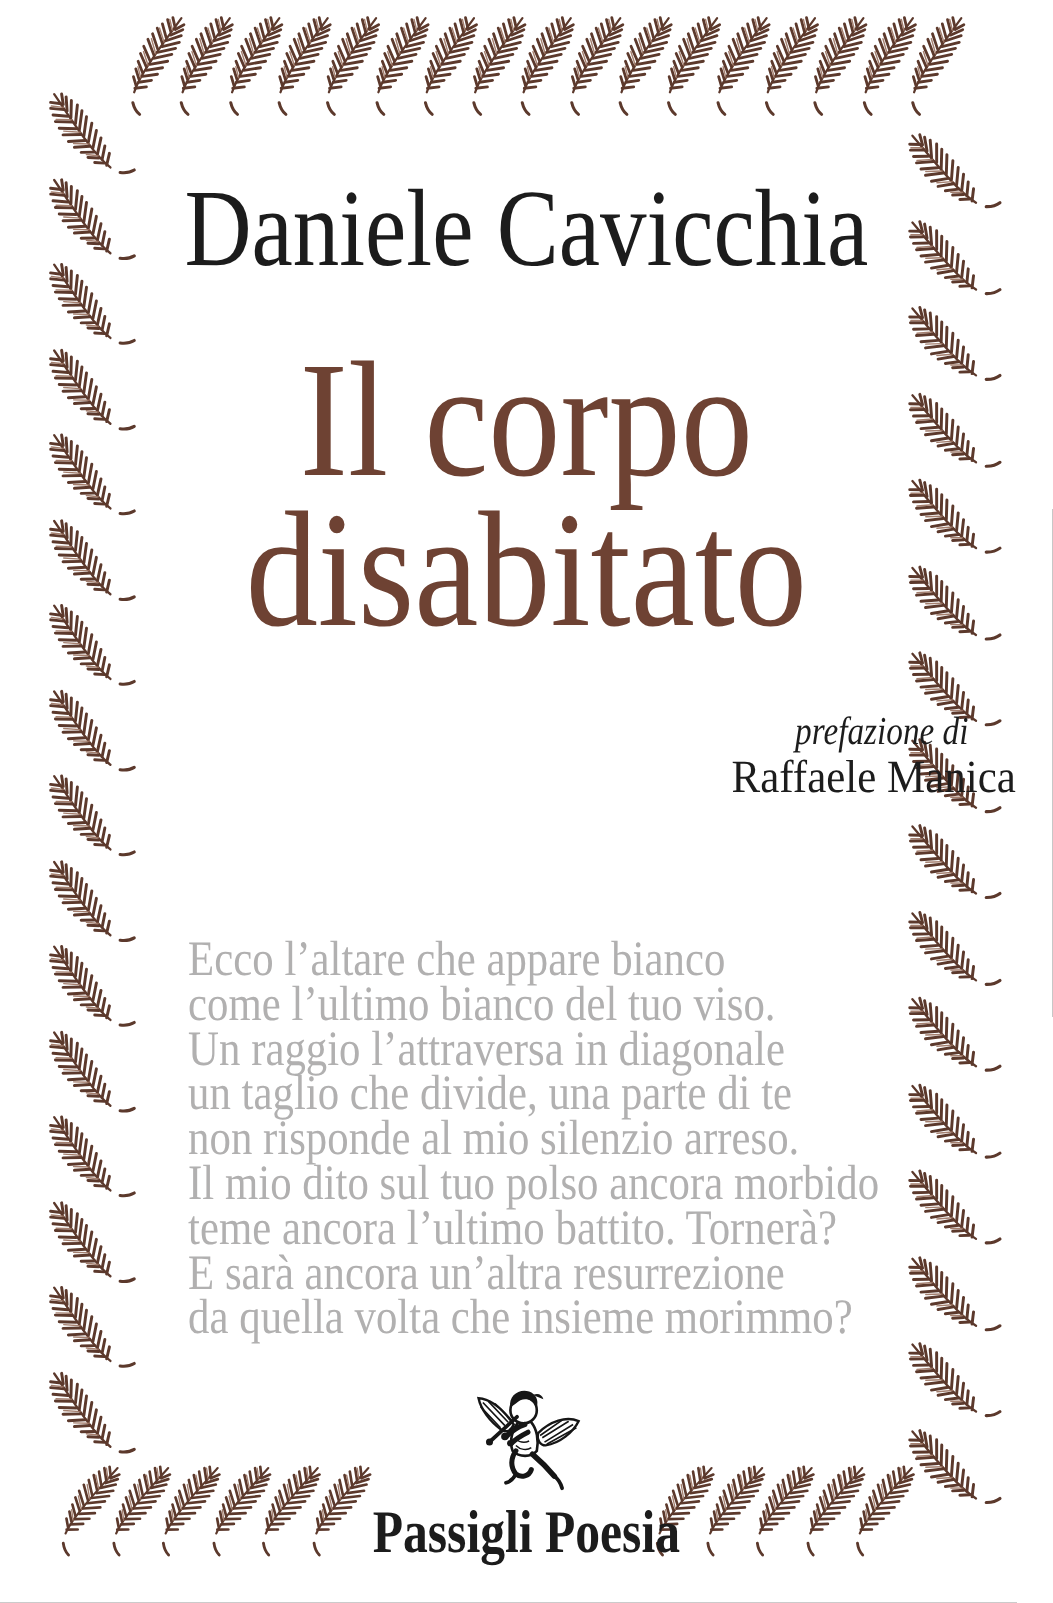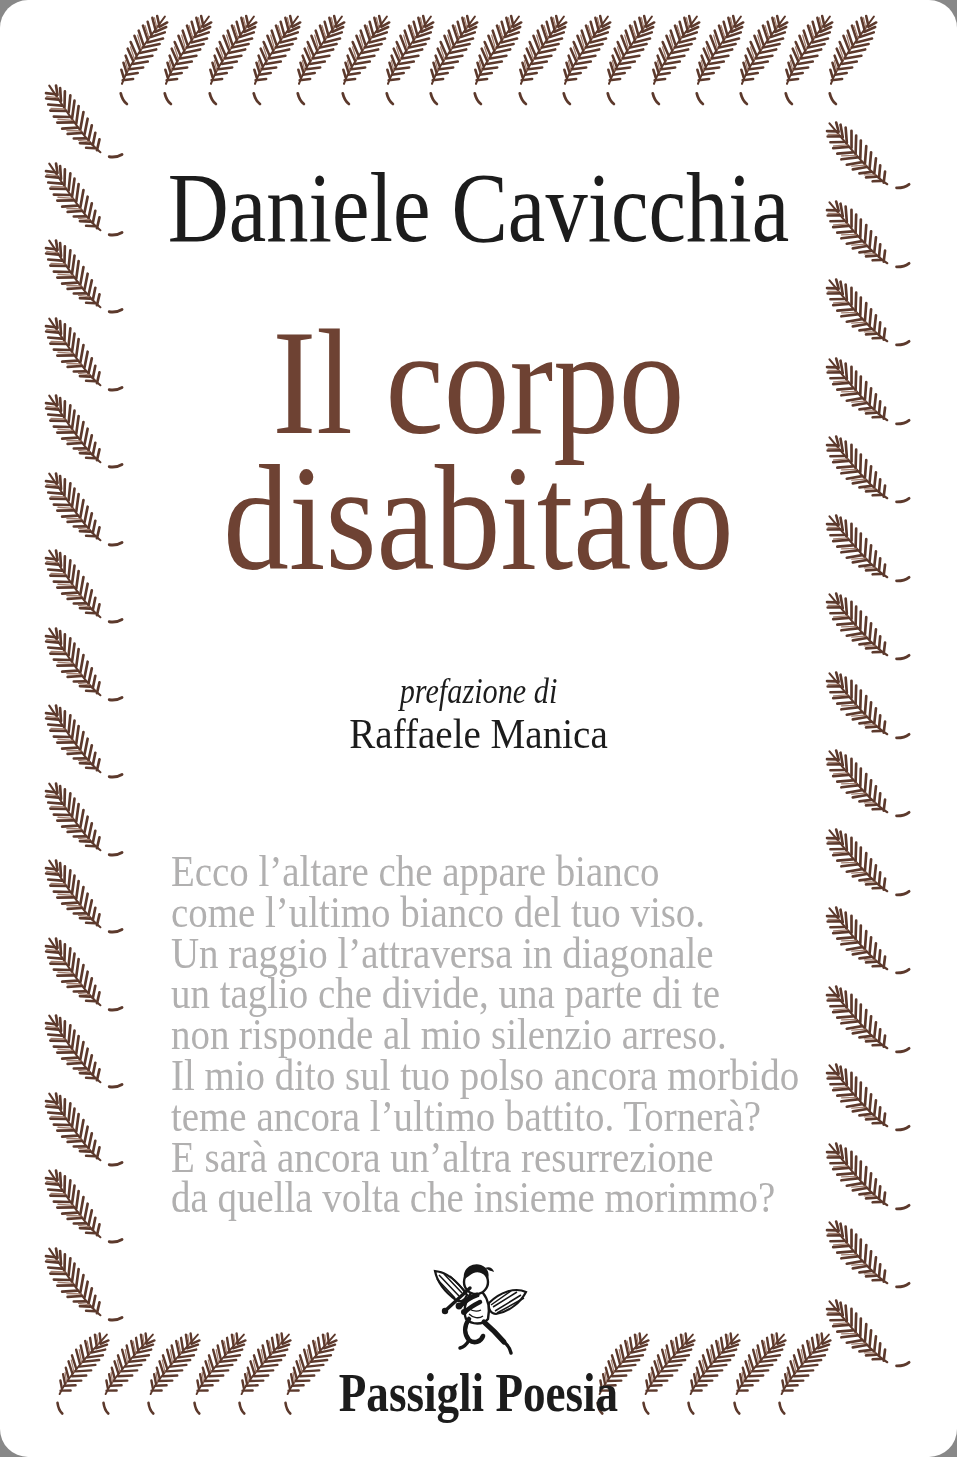--- a/index.html
+++ b/index.html
@@ -3,40 +3,39 @@
 <meta charset="utf-8">
 <style>
   html,body{margin:0;padding:0;background:#888;}
   .cover{
     position:relative;
     width:957px;height:1457px;
     margin:0 auto;
     background:var(--background,#fff);
     overflow:hidden;
     font-family:"Liberation Serif", serif;
-    border-radius:28px;
   }
   .defs{position:absolute;width:0;height:0;overflow:hidden;}
   .border-layer{position:absolute;inset:0;pointer-events:none;}
   .feather{position:absolute;color:var(--feather,#5c392c);}
   .author{
     position:absolute;left:0;right:0;top:158px;margin:0;
     text-align:center;font-weight:normal;
     font-size:100px;line-height:1;
     color:var(--text,#1c1c1c);
     transform:scaleX(.845);
   }
   .title{
     position:absolute;left:0;right:0;top:314px;
     text-align:center;
     font-size:150px;line-height:136px;
     color:var(--title,#6e4233);
     transform:scaleX(.875);
   }
-  .preface{position:absolute;left:0;right:0;top:671px;text-align:center;color:var(--text,#1c1c1c);}
+  .preface{position:absolute;left:0;right:0;top:644px;text-align:right;color:var(--text,#1c1c1c);}
   .preface-label{font-style:italic;font-size:36px;line-height:40px;transform:scaleX(.84);}
   .preface-author{font-size:42px;line-height:46px;transform:scaleX(.93);}
   .poem{
     position:absolute;left:171px;top:851px;
     font-size:45px;line-height:40.8px;
     color:var(--poem,#b1b0b0);
     transform:scaleX(.865);transform-origin:0 0;
     white-space:nowrap;
   }
   .logo{position:absolute;left:427px;top:1262px;width:106px;height:98px;}

